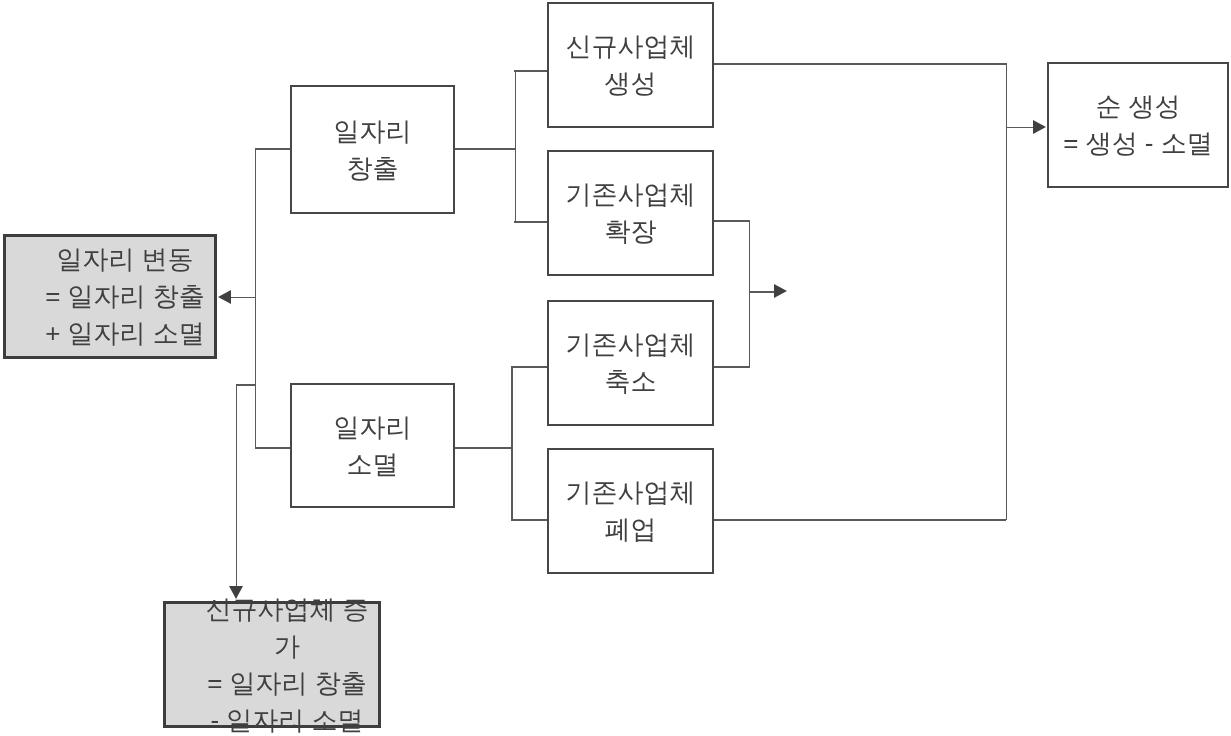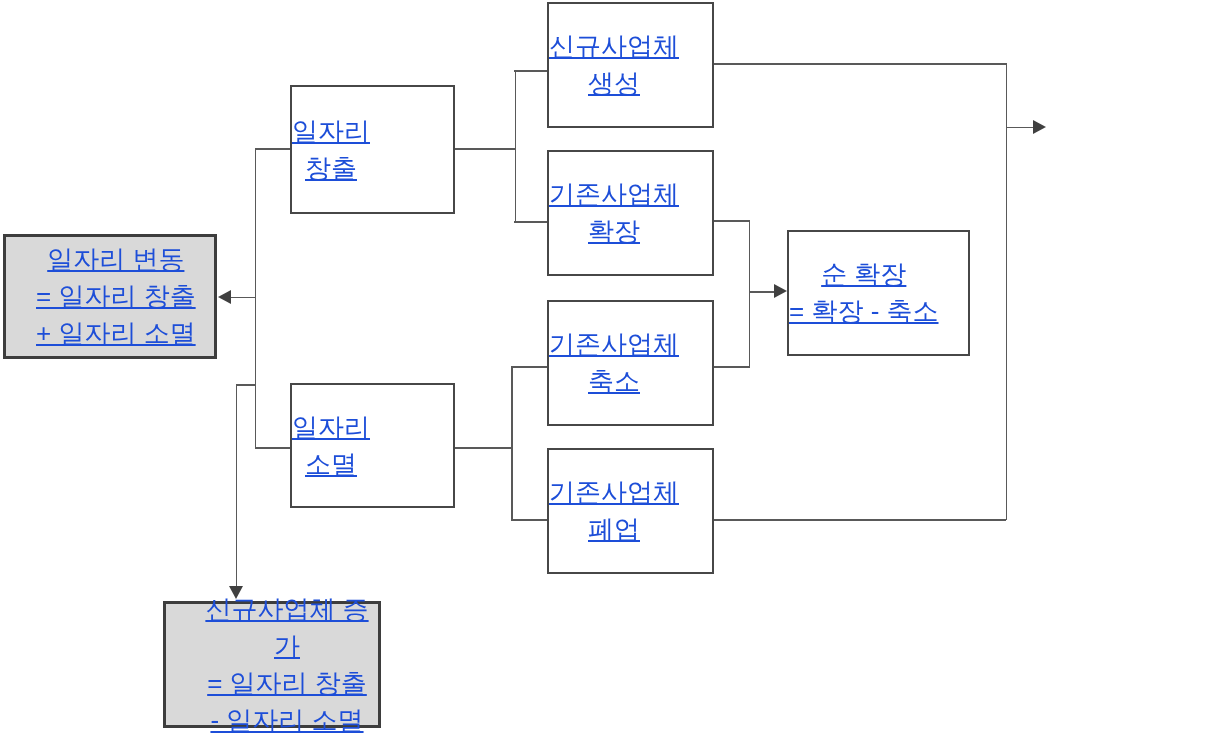--- a/index.html
+++ b/index.html
@@ -15,27 +15,27 @@
     background: #ffffff;
     overflow: hidden;
   }
   .box {
     position: absolute;
     box-sizing: border-box;
     background: #ffffff;
     border: 2.5px solid #474747;
     display: flex;
     align-items: center;
+    justify-content: center;
     text-align: center;
-    color: #1d4ed8;
+    color: #404040;
     font-size: 26px;
     line-height: 37px;
     white-space: pre-line;
     z-index: 2;
-    text-decoration: underline;
   }
   .box.gray {
     background: #d9d9d9;
     border: 3px solid #3d3d3d;
     padding-left: 30px;
   }
   .lh {
     position: absolute;
     height: 1.5px;
     background: #595959;
@@ -91,25 +91,25 @@
   <div class="box" style="left:547px; top:300px; width:167px; height:126px;">
     <span>기존사업체
 축소</span>
   </div>
 
   <div class="box" style="left:547px; top:448px; width:167px; height:126px;">
     <span>기존사업체
 폐업</span>
   </div>
 
-  <div class="box" style="left:787px; top:230px; width:183px; height:126px;">
-    <span>순 확장
-= 확장 - 축소</span>
+
+  <div class="box" style="left:1047px; top:62px; width:182px; height:126px;">
+    <span>순 생성
+= 생성 - 소멸</span>
   </div>
-
 
   <div class="box gray" style="left:163px; top:601px; width:218px; height:127px;">
     <span>신규사업체 증가
 = 일자리 창출
 - 일자리 소멸</span>
   </div>
 
   <div class="lv" style="left:254.5px; top:148px; height:300px;"></div>
   <div class="lh" style="left:255px; top:148px; width:36px;"></div>
   <div class="lh" style="left:255px; top:447px; width:36px;"></div>

